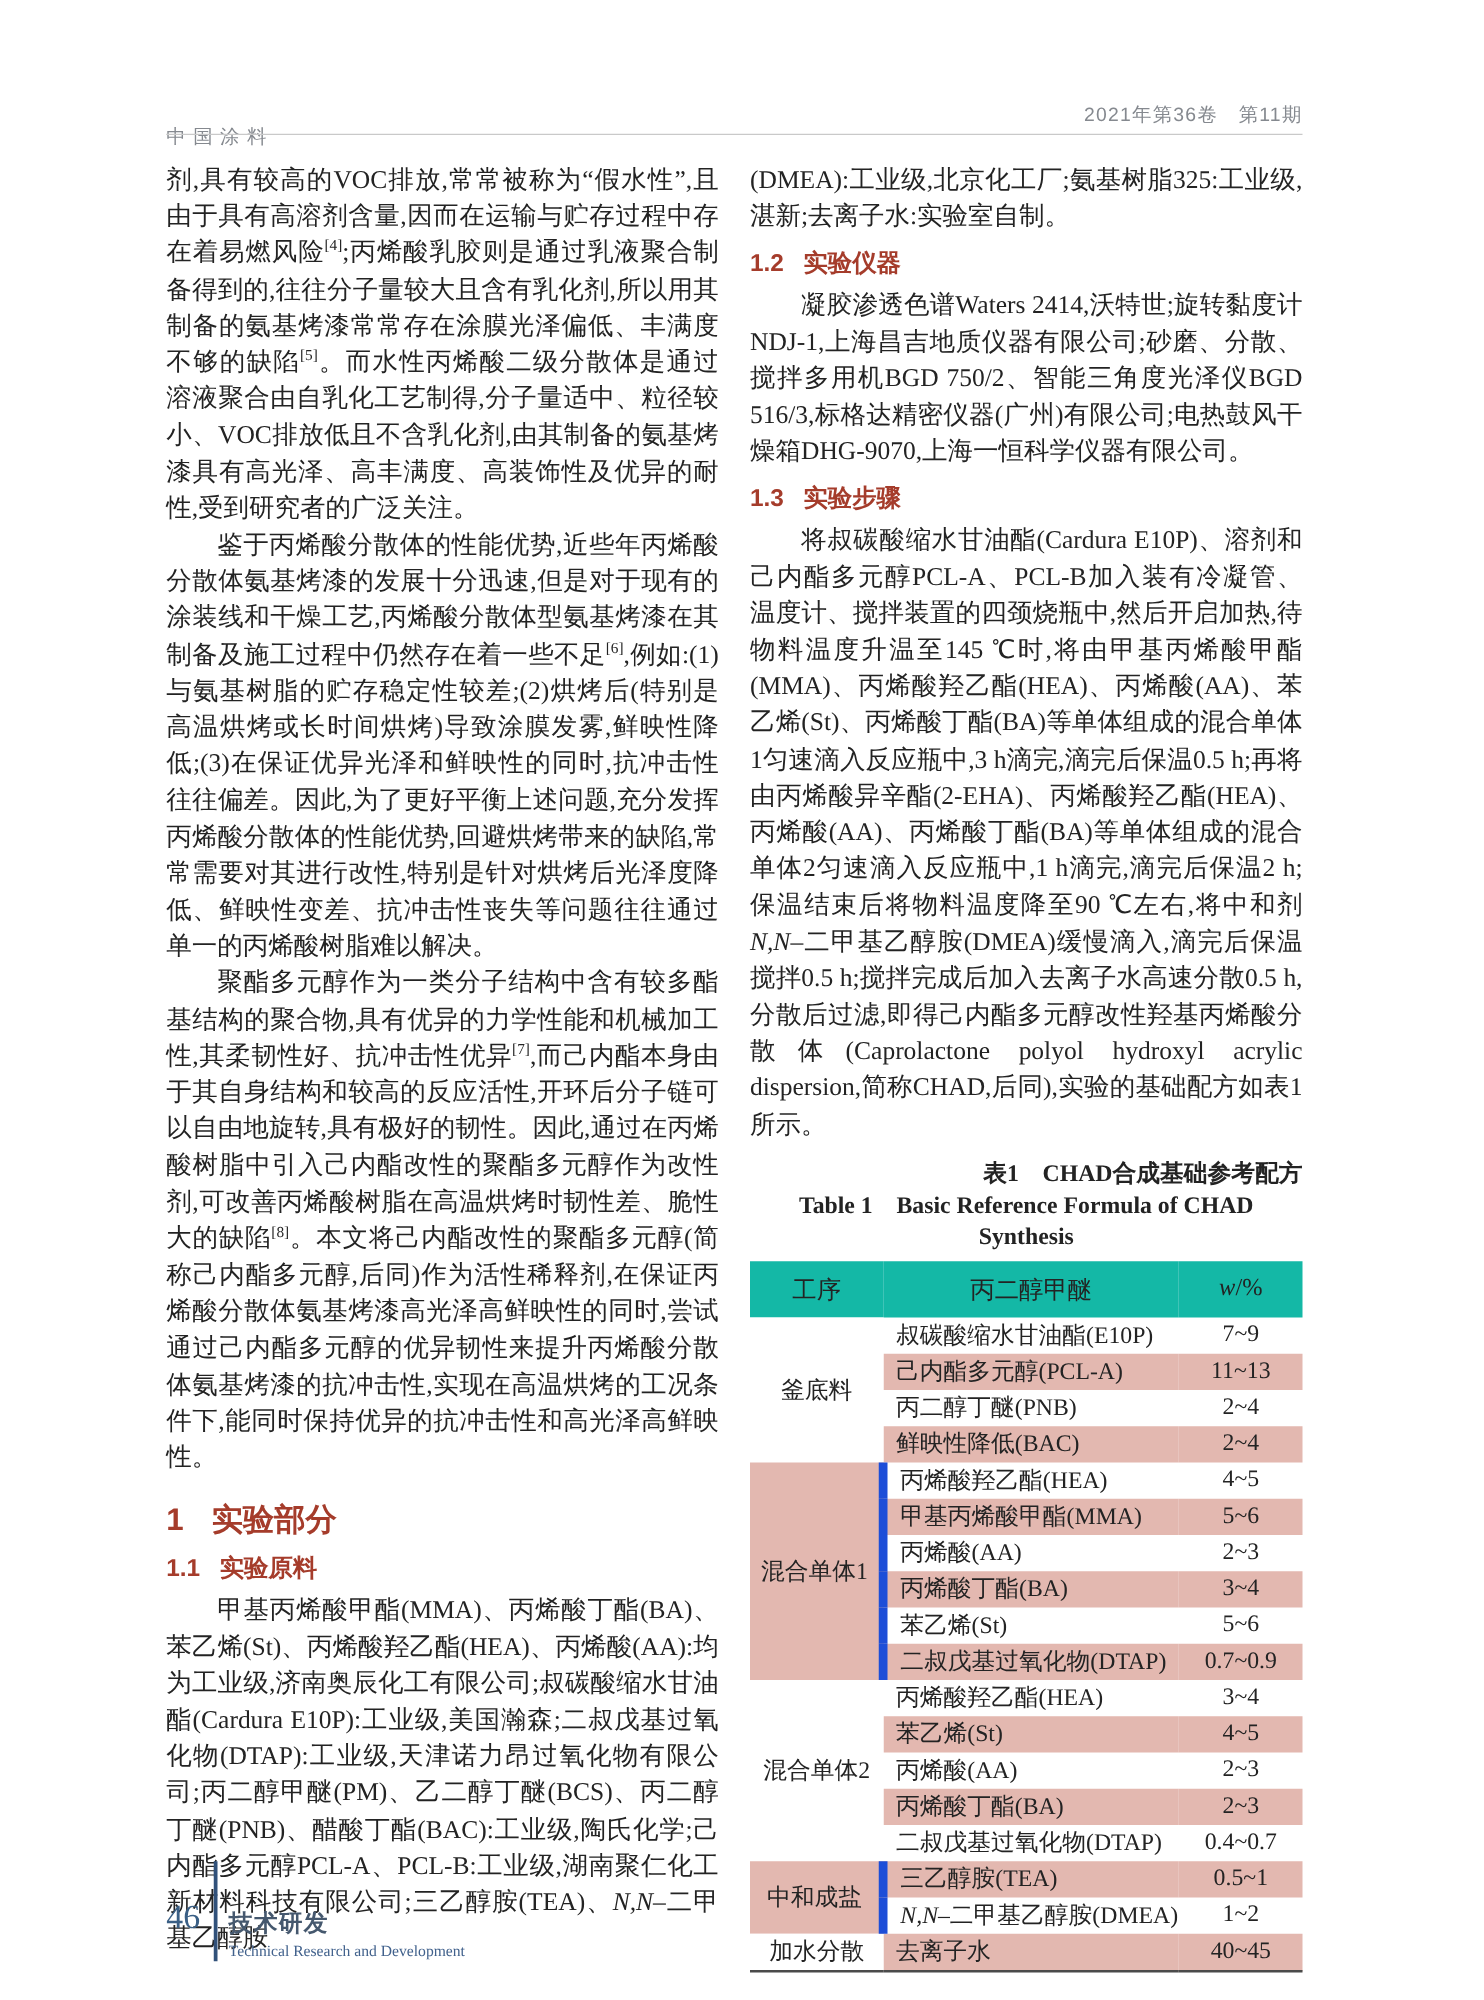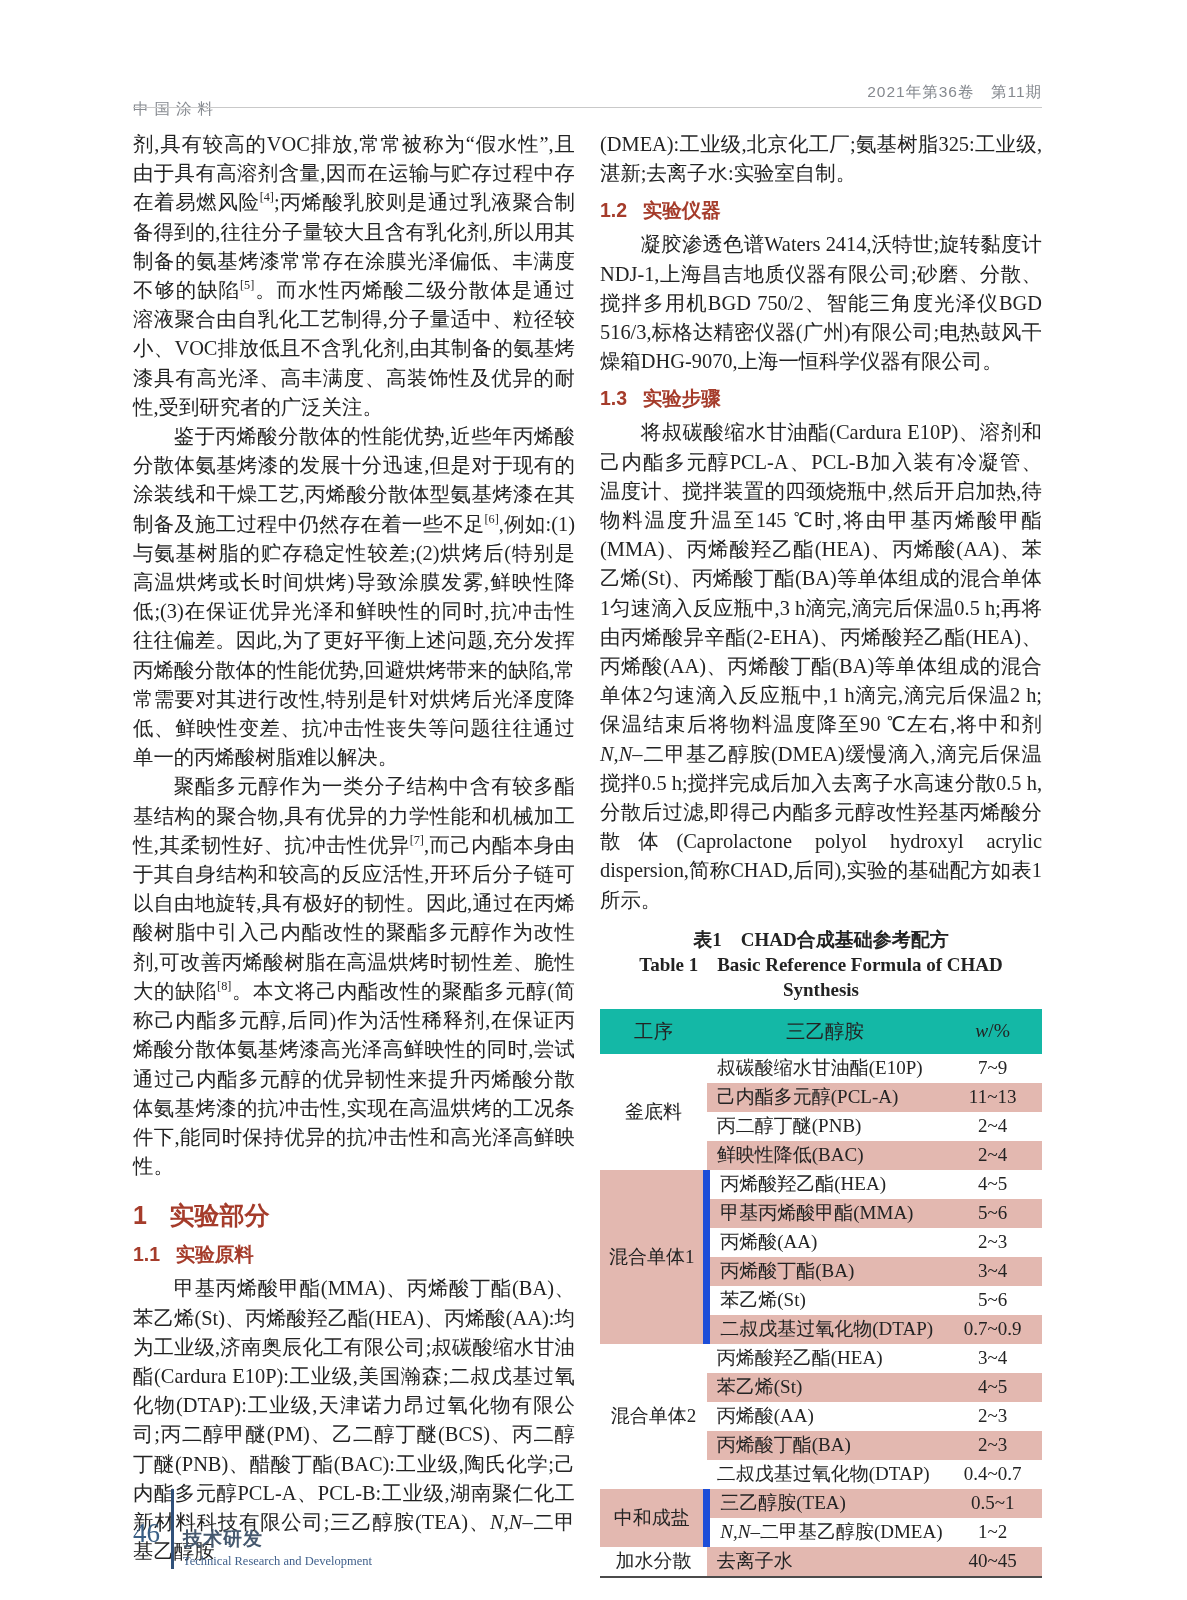--- a/index.html
+++ b/index.html
@@ -35,21 +35,21 @@
     font-family:"Liberation Sans",sans-serif;
   }
   .h1 .hnum{margin-right:0.9em;}
   .h2{
     margin:9px 0 6px;font-size:19.5px;font-weight:bold;color:#a53c2b;
     font-family:"Liberation Sans",sans-serif;
   }
   .h2 .hnum{margin-right:0.8em;}
   
   .tbl-caption-cn{
-    margin-top:12px;text-align:center;font-size:19px;font-weight:bold;line-height:25px;
+    margin-top:12px;text-align:right;font-size:19px;font-weight:bold;line-height:25px;
   }
   .tbl-caption-en{
     text-align:center;font-size:19px;font-weight:bold;line-height:25px;
   }
   table.formula{
     width:100%;border-collapse:collapse;margin-top:7px;font-size:19px;
     border-bottom:2px solid #4b4b4b;
   }
   table.formula th{
     background:#14b8a6;height:43px;font-weight:normal;font-size:19.5px;text-align:center;
@@ -95,21 +95,21 @@
     <div class="h2"><span class="hnum">1.2</span><span>实验仪器</span></div>
     <p class="para ind"><span>凝胶渗透色谱Waters 2414,沃特世;旋转黏度计NDJ-1,上海昌吉地质仪器有限公司;砂磨、分散、搅拌多用机BGD 750/2、智能三角度光泽仪BGD 516/3,标格达精密仪器(广州)有限公司;电热鼓风干燥箱DHG-9070,上海一恒科学仪器有限公司。</span></p>
     <div class="h2"><span class="hnum">1.3</span><span>实验步骤</span></div>
     <p class="para ind"><span>将叔碳酸缩水甘油酯(Cardura E10P)、溶剂和己内酯多元醇PCL-A、PCL-B加入装有冷凝管、温度计、搅拌装置的四颈烧瓶中,然后开启加热,待物料温度升温至145 ℃时,将由甲基丙烯酸甲酯(MMA)、丙烯酸羟乙酯(HEA)、丙烯酸(AA)、苯乙烯(St)、丙烯酸丁酯(BA)等单体组成的混合单体1匀速滴入反应瓶中,3 h滴完,滴完后保温0.5 h;再将由丙烯酸异辛酯(2-EHA)、丙烯酸羟乙酯(HEA)、丙烯酸(AA)、丙烯酸丁酯(BA)等单体组成的混合单体2匀速滴入反应瓶中,1 h滴完,滴完后保温2 h;保温结束后将物料温度降至90 ℃左右,将中和剂</span><span class="it">N,N</span><span>–二甲基乙醇胺(DMEA)缓慢滴入,滴完后保温搅拌0.5 h;搅拌完成后加入去离子水高速分散0.5 h,分散后过滤,即得己内酯多元醇改性羟基丙烯酸分散体(Caprolactone polyol hydroxyl acrylic dispersion,简称CHAD,后同),实验的基础配方如表1所示。</span></p>
     <div class="tbl-caption-cn">表1　CHAD合成基础参考配方</div>
     <div class="tbl-caption-en">Table 1　Basic Reference Formula of CHAD Synthesis</div>
     <table class="formula">
       <thead>
         <tr>
           <th>工序</th>
-          <th>三乙醇胺</th>
+          <th>丙二醇甲醚</th>
           <th><span class="it">w</span><span>/%</span></th>
         </tr>
       </thead>
       <tbody>
         <tr>
           <td class="gcell" rowspan="4">釜底料</td>
           <td class="ncell">叔碳酸缩水甘油酯(E10P)</td>
           <td class="vcell">7~9</td>
         </tr>
         <tr>

